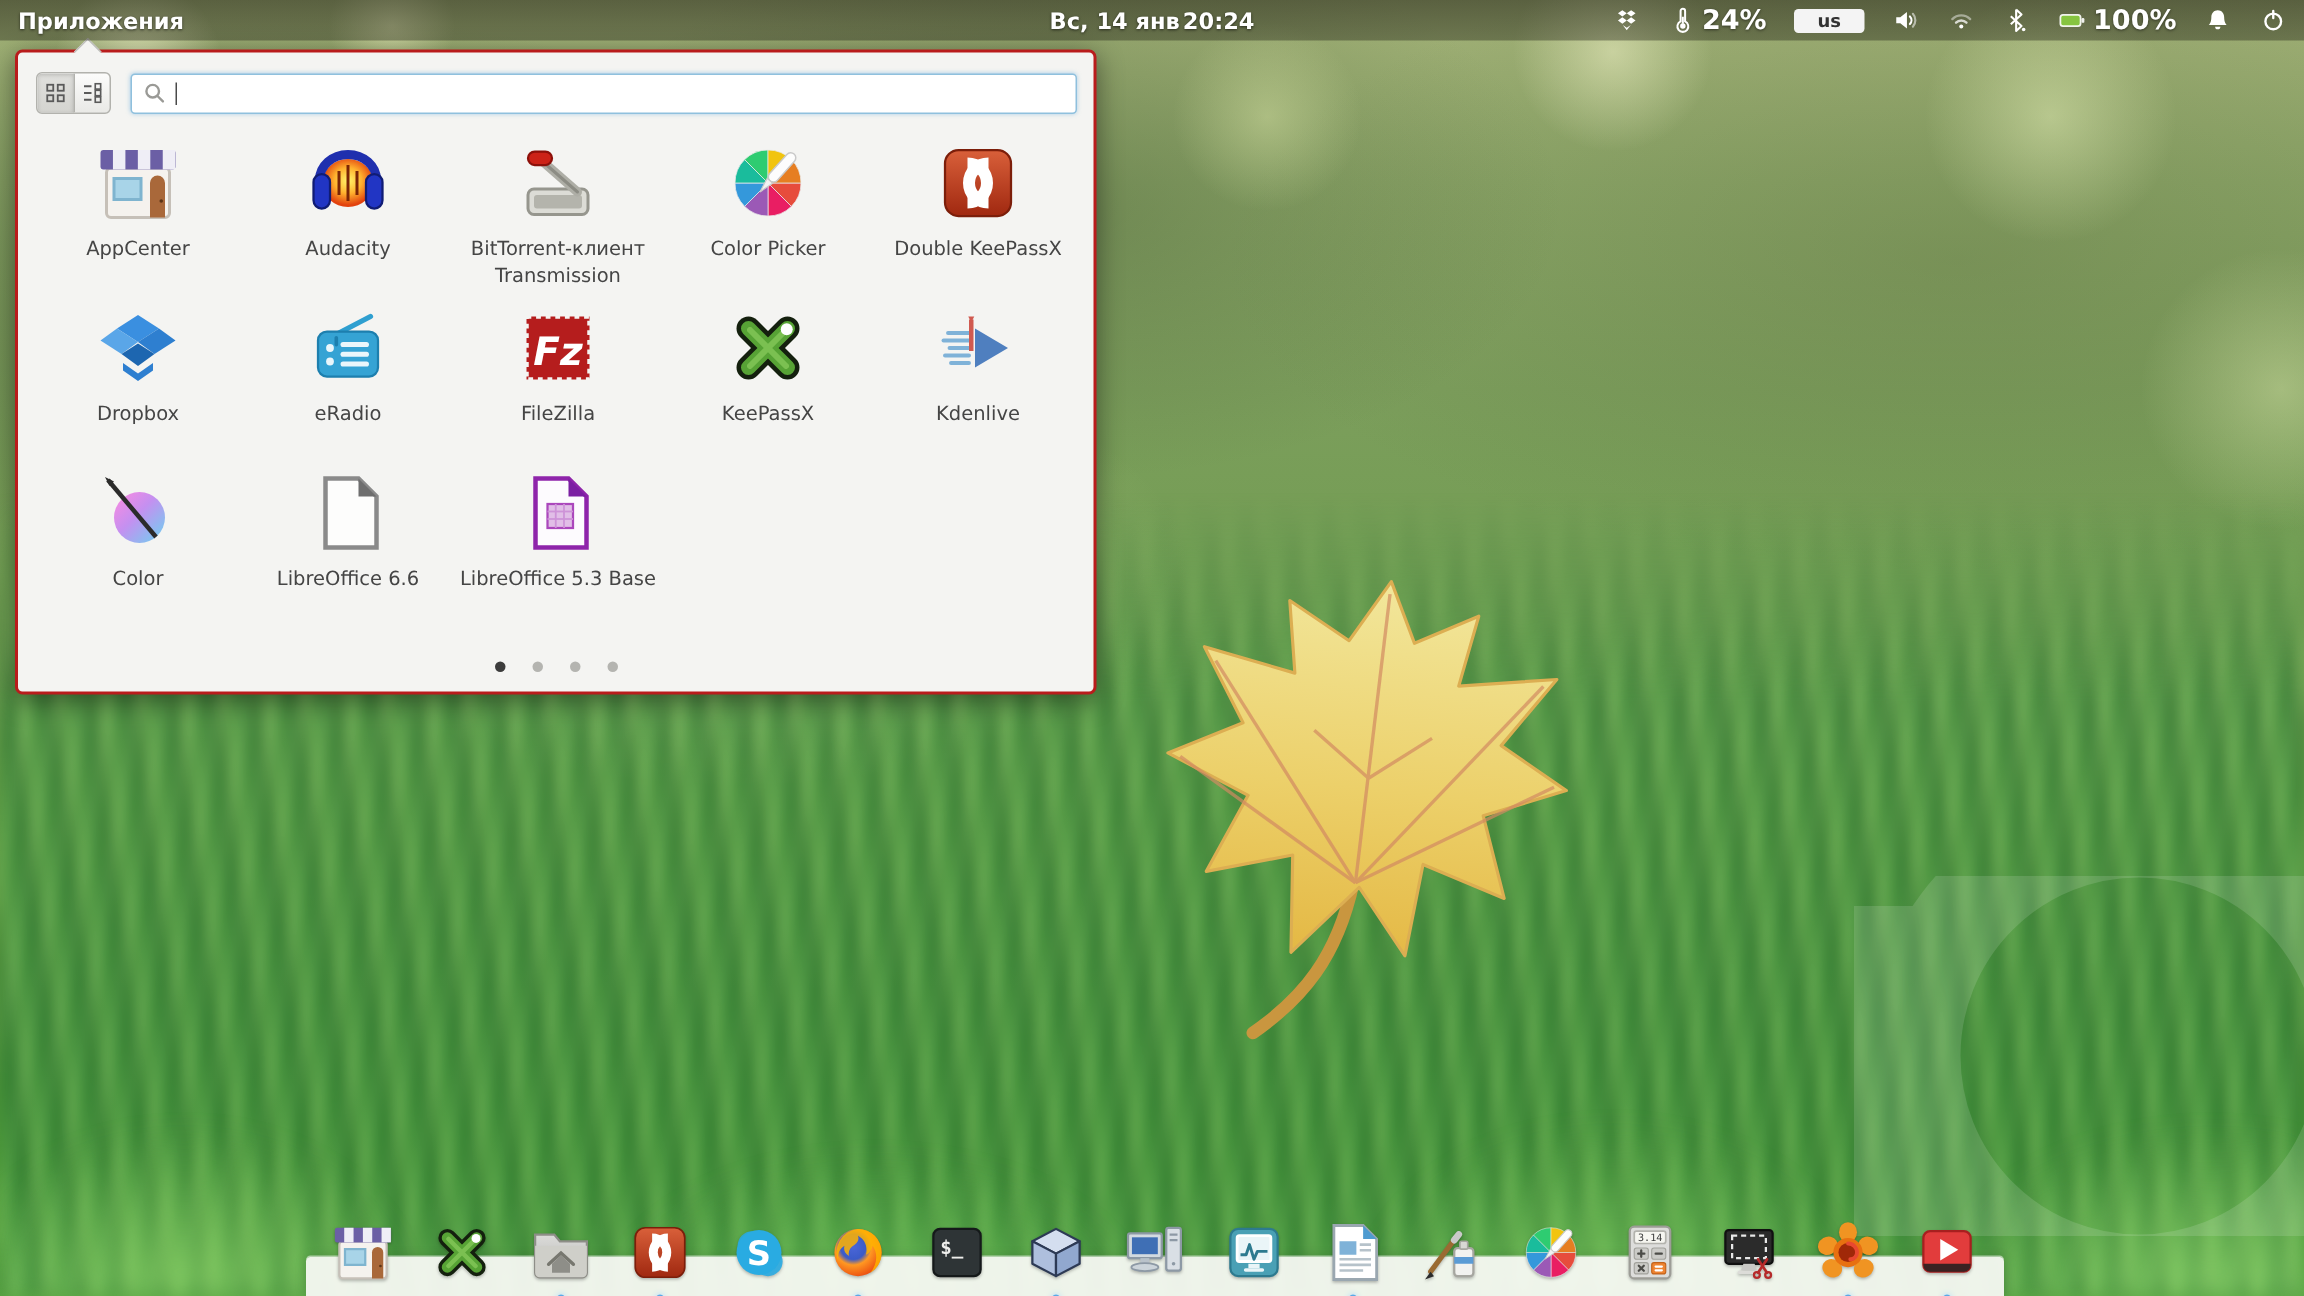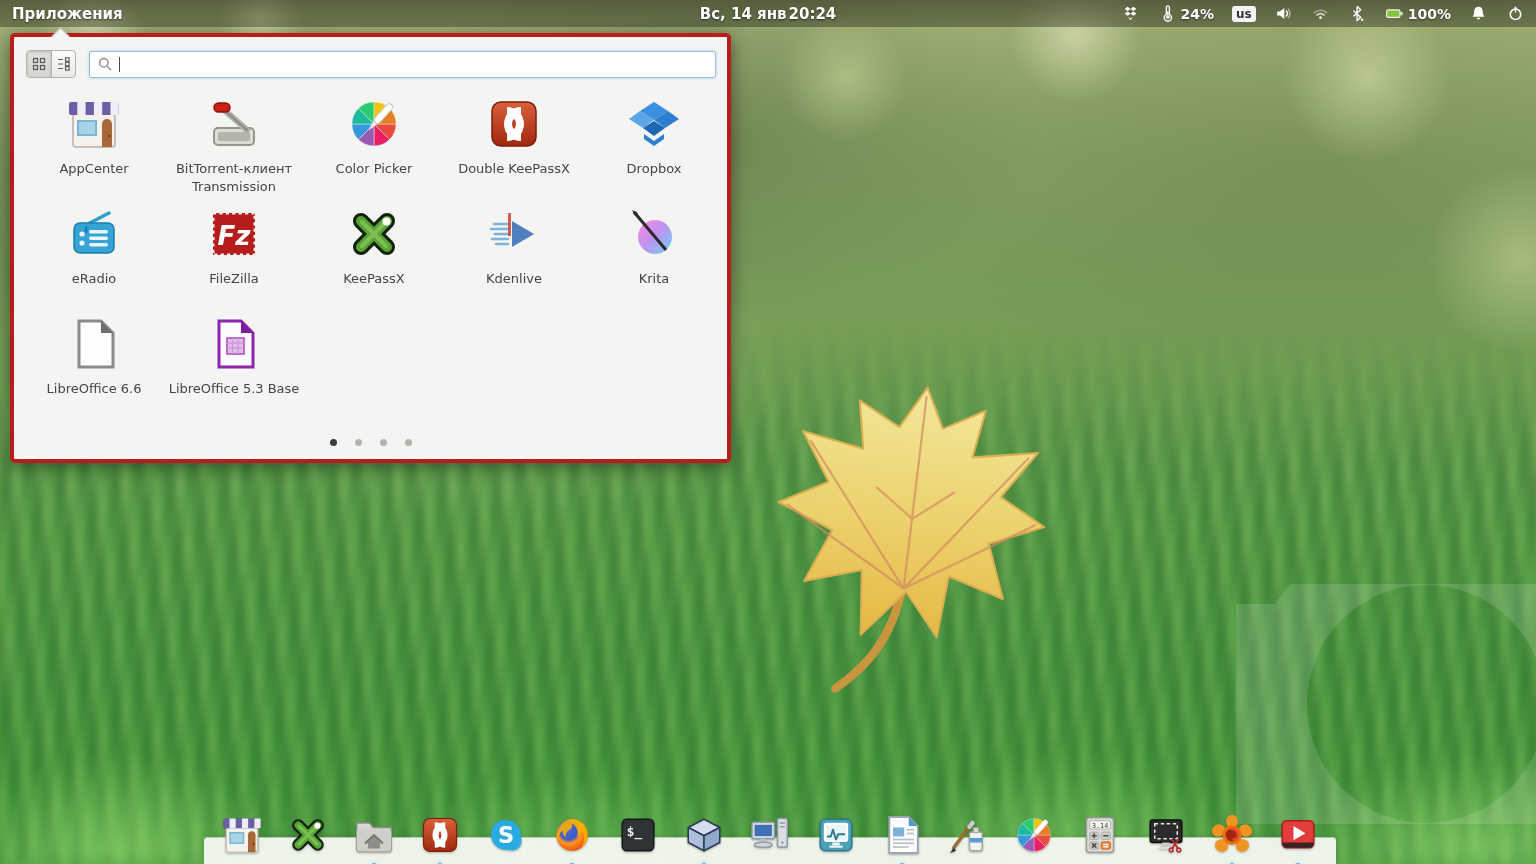--- a/index.html
+++ b/index.html
@@ -43,27 +43,27 @@
   
   .panel { position:absolute; top:0; left:0; width:100%; height:27px; z-index:30;
     background:linear-gradient(rgba(24,24,14,.52), rgba(30,30,20,.38));
     display:flex; align-items:center; color:#fff; }
   .panel-left { position:absolute; left:12px; font-size:15px; font-weight:bold; text-shadow:0 1px 2px rgba(0,0,0,.6); }
   .panel-center { position:absolute; left:50%; transform:translateX(-50%); font-size:15px; font-weight:bold;
     text-shadow:0 1px 2px rgba(0,0,0,.6); display:flex; gap:2px; }
   .panel-right { position:absolute; right:6px; display:flex; align-items:center; gap:8px; height:27px; }
   .tray-item { display:flex; align-items:center; gap:4px; padding:0 5px; height:27px; cursor:default; }
   .t-ic { width:19px; height:19px; }
-  .tray-text { font-size:14px; font-weight:bold; text-shadow:0 1px 2px rgba(0,0,0,.5); }
+  .tray-text { font-size:18px; font-weight:bold; text-shadow:0 1px 2px rgba(0,0,0,.5); }
   .kbd-badge { background:#f4f4f4; color:#333; font-size:12px; font-weight:bold; line-height:14px;
-    padding:1px 4px; border-radius:3px; }
+    padding:1px 16px; border-radius:3px; }
 
   
   .popup { position:absolute; left:10px; top:33px; width:721px; height:430px; z-index:20;
-    background:#f4f4f2; border:4px solid #b91c1c; border-radius:5px;
+    background:#f4f4f2; border:2px solid #b91c1c; border-radius:5px;
     box-shadow:0 4px 18px rgba(0,0,0,.45); }
   .popup::before { content:""; position:absolute; top:-7px; left:40px; width:12px; height:12px;
     background:#f4f4f2; border-left:1px solid #bebeba; border-top:1px solid #bebeba; transform:rotate(45deg); }
   .lp-toolbar { display:flex; align-items:center; padding:13px 11px 4px 12px; gap:13px; }
   .view-toggle { display:flex; border:1px solid #b2b2ad; border-radius:4px; overflow:hidden;
     background:linear-gradient(#fcfcfb,#e9e9e6); }
   .vt-btn { width:24px; height:26px; display:flex; align-items:center; justify-content:center; cursor:pointer; }
   .vt-btn + .vt-btn { border-left:1px solid #b2b2ad; }
   .vt-btn.active { background:linear-gradient(#e0e0dd,#d4d4d0); box-shadow:inset 0 1px 3px rgba(0,0,0,.18); }
   .search-box { flex:1; height:27px; background:#fff; border:1px solid #8fc0dd; border-radius:3px;
@@ -564,20 +564,26 @@
       </div>
     </div>
     <div class="app-grid">
   <div class="app-item">
     <svg class="app-icon">
             <use href="#i-appcenter"></use>
           </svg>
     <div class="app-label">AppCenter</div>
   </div>
 
+  <div class="app-item">
+    <svg class="app-icon">
+            <use href="#i-audacity"></use>
+          </svg>
+    <div class="app-label">Audacity</div>
+  </div>
 
   <div class="app-item">
     <svg class="app-icon">
             <use href="#i-transmission"></use>
           </svg>
     <div class="app-label">BitTorrent-клиент Transmission</div>
   </div>
 
 
 
@@ -627,21 +633,21 @@
     <svg class="app-icon">
             <use href="#i-kdenlive"></use>
           </svg>
     <div class="app-label">Kdenlive</div>
   </div>
 
   <div class="app-item">
     <svg class="app-icon">
             <use href="#i-krita"></use>
           </svg>
-    <div class="app-label">Krita</div>
+    <div class="app-label">Color</div>
   </div>
 
   <div class="app-item">
     <svg class="app-icon">
             <use href="#i-libreoffice"></use>
           </svg>
     <div class="app-label">LibreOffice 6.6</div>
   </div>
 
   <div class="app-item">

